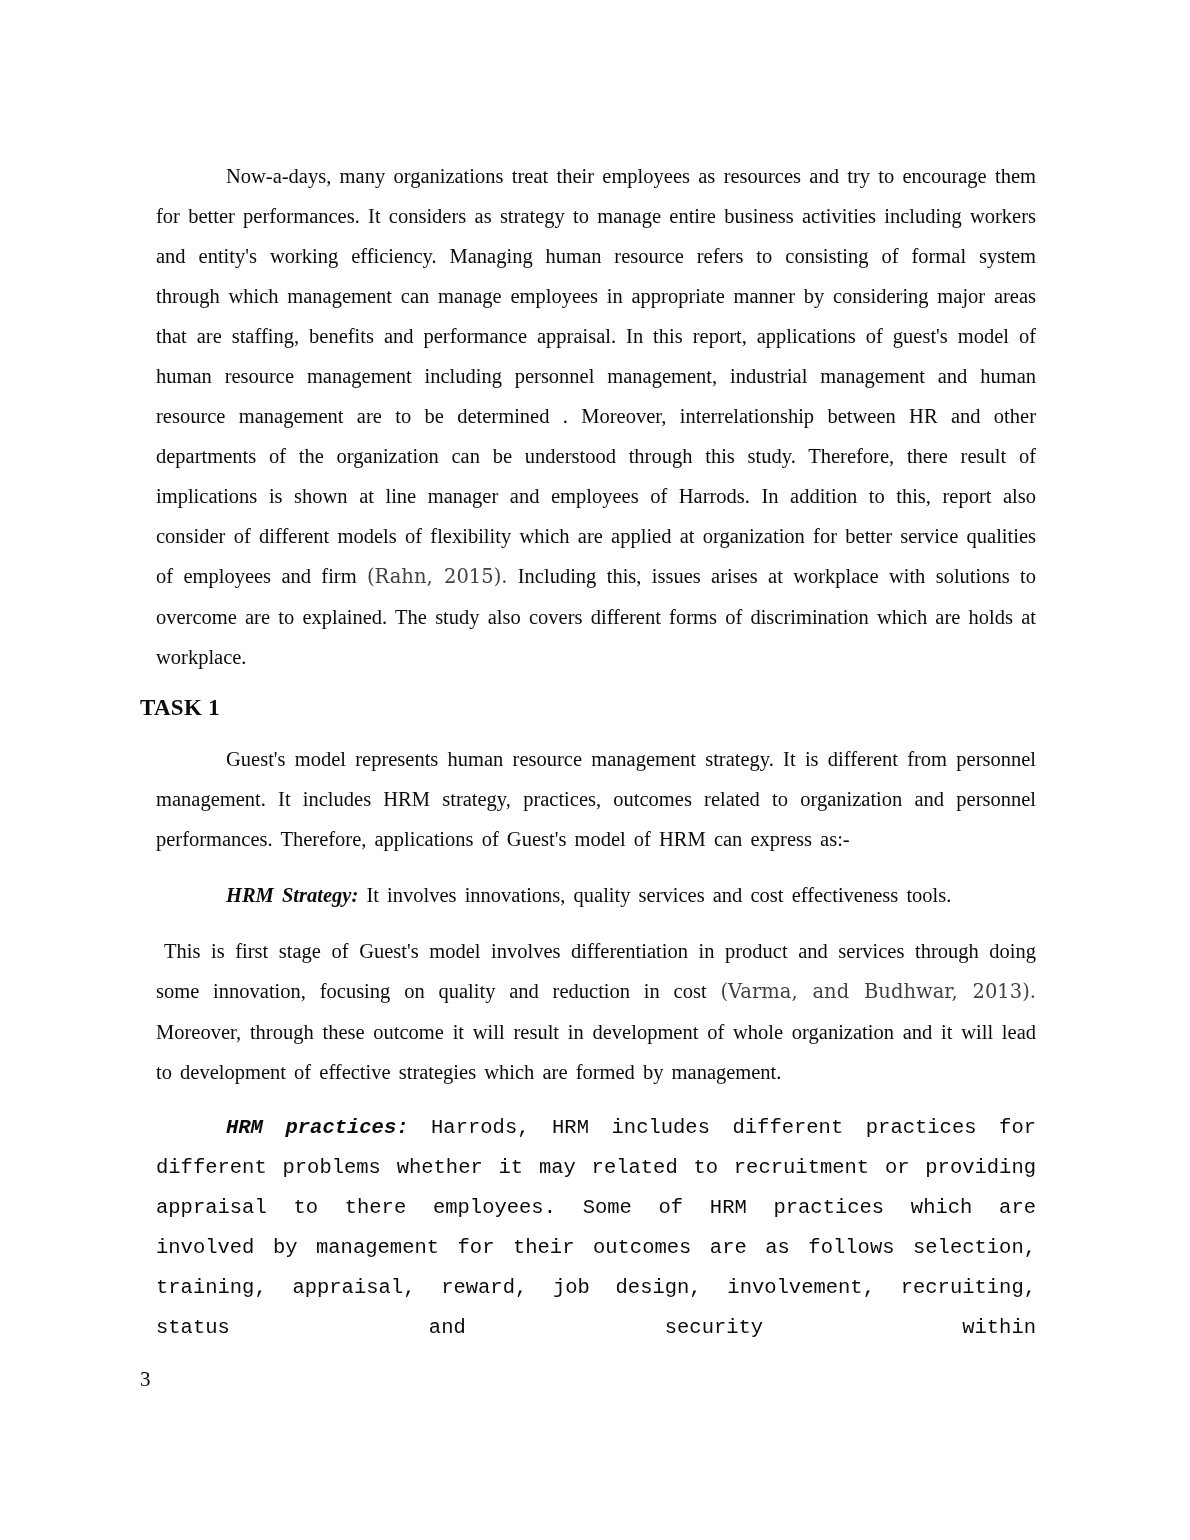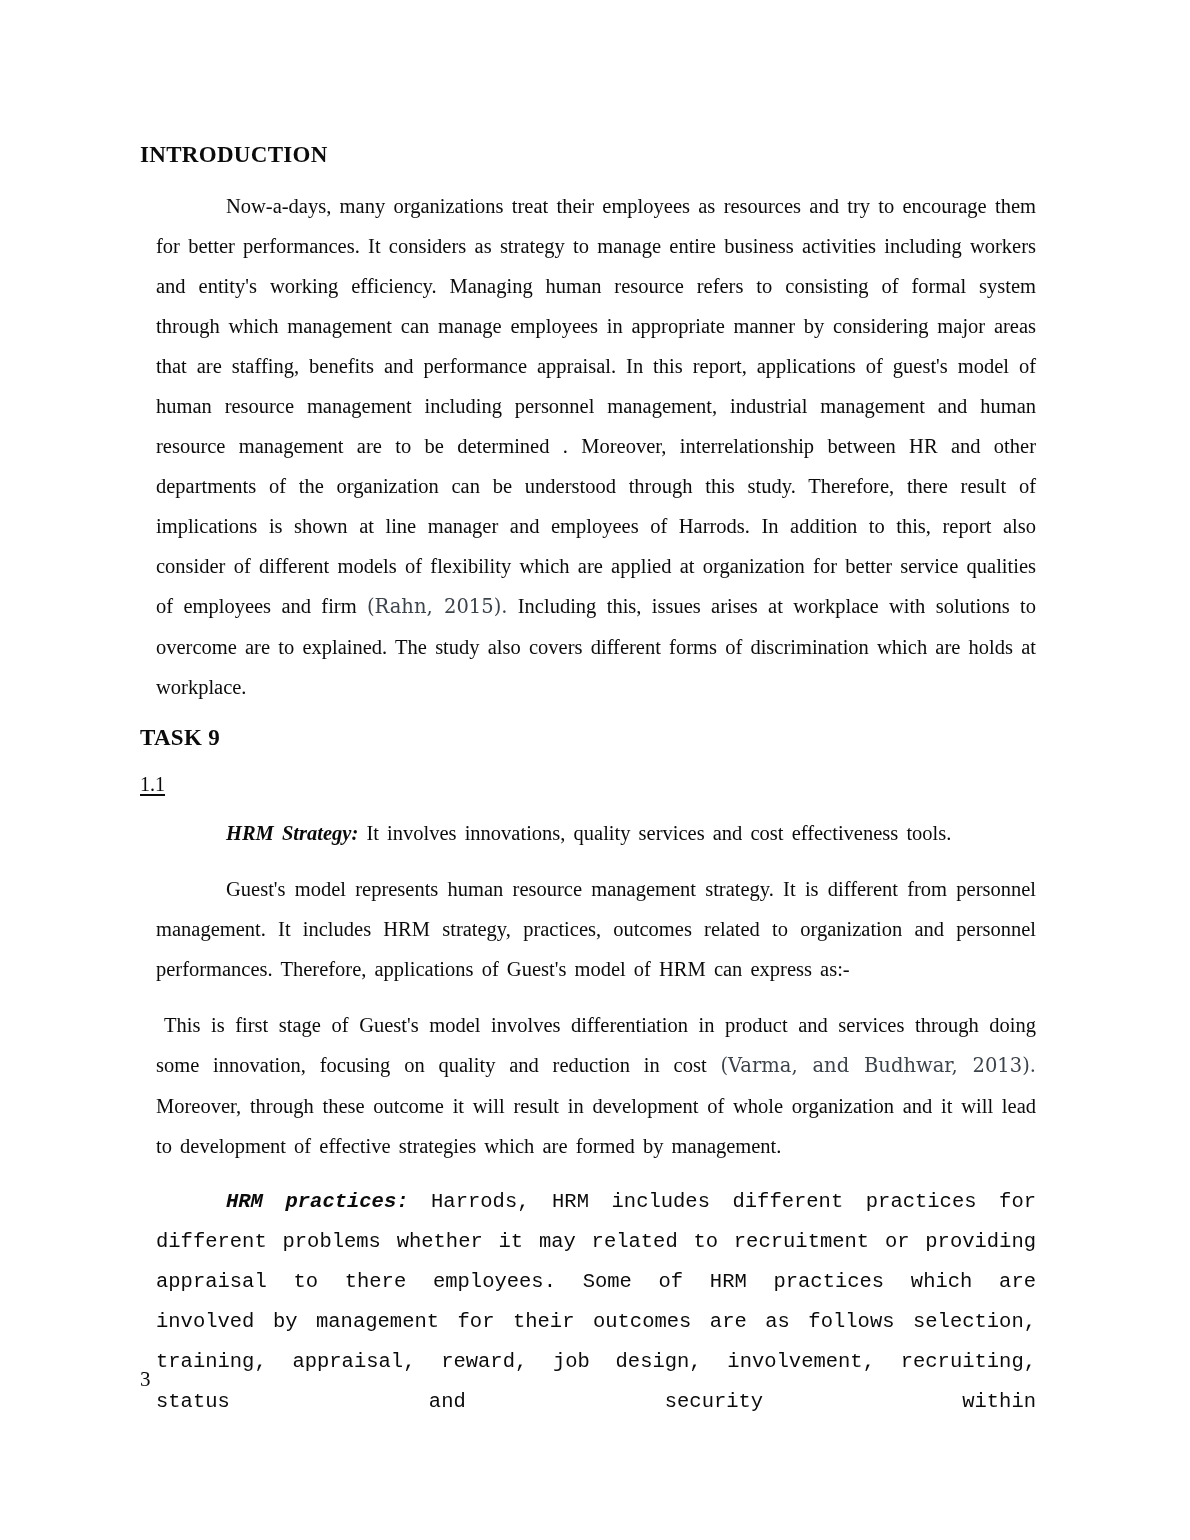--- a/index.html
+++ b/index.html
@@ -76,31 +76,29 @@
     font-size: 21px;
     line-height: 26px;
   }
 </style>
 </head>
 <body>
 
 <div class="page">
   <div class="content">
 
-    <h1 class="h-main first">INTRODUCTION</h1>
 
     <p class="body indent"><span>Now-a-days, many organizations treat their employees as resources and try to encourage them for better performances. It considers as strategy to manage entire business activities including workers and  entity's working efficiency. Managing human resource refers to consisting of  formal system through which management can manage employees in appropriate manner by considering major areas that are staffing, benefits and performance appraisal. In this report, applications of guest's model of human resource management including personnel management, industrial management and human resource management are to be determined . Moreover, interrelationship between HR and other departments of the organization can be understood through this study. Therefore, there result of implications is shown at line manager and employees of Harrods. In addition to this, report also consider of  different models of flexibility which are applied at organization for better service qualities of employees and firm </span><span class="seg-citation">(Rahn, 2015).</span><span> Including this, issues arises at workplace with solutions to overcome are to explained. The study also covers different forms of discrimination which are holds at workplace.</span></p>
 
-    <h1 class="h-main task">TASK 9</h1>
+    <h1 class="h-main task">TASK 1</h1>
 
-    <h2 class="h-sub">1.1</h2>
+
+    <p class="body indent"><span>Guest's model represents human resource management strategy. It is different from personnel management. It includes HRM strategy, practices, outcomes related to organization and personnel performances. Therefore, applications of Guest's model of HRM can express as:-</span></p>
 
     <p class="body indent"><span class="seg-bold-italic">HRM Strategy:</span><span> It involves innovations, quality services and cost effectiveness tools.</span></p>
-
-    <p class="body indent"><span>Guest's model represents human resource management strategy. It is different from personnel management. It includes HRM strategy, practices, outcomes related to organization and personnel performances. Therefore, applications of Guest's model of HRM can express as:-</span></p>
 
     <p class="body tiny-indent"><span>This is first stage of Guest's model involves differentiation in product and services through doing some innovation, focusing on quality and reduction in cost </span><span class="seg-citation">(Varma, and Budhwar, 2013).</span><span> Moreover, through these outcome it will result in development of whole organization and it will lead to development of effective strategies which are formed by management.</span></p>
 
     <p class="body indent justify-last"><span class="seg-bold-italic">HRM practices:</span><span> Harrods, HRM includes different practices for different problems whether it may related to recruitment or providing appraisal to there employees. Some of HRM practices which are involved by management for their outcomes are as follows selection, training, appraisal, reward, job design, involvement, recruiting, status and security within</span></p>
 
   </div>
 
   <div class="page-number">3</div>
 </div>
 

